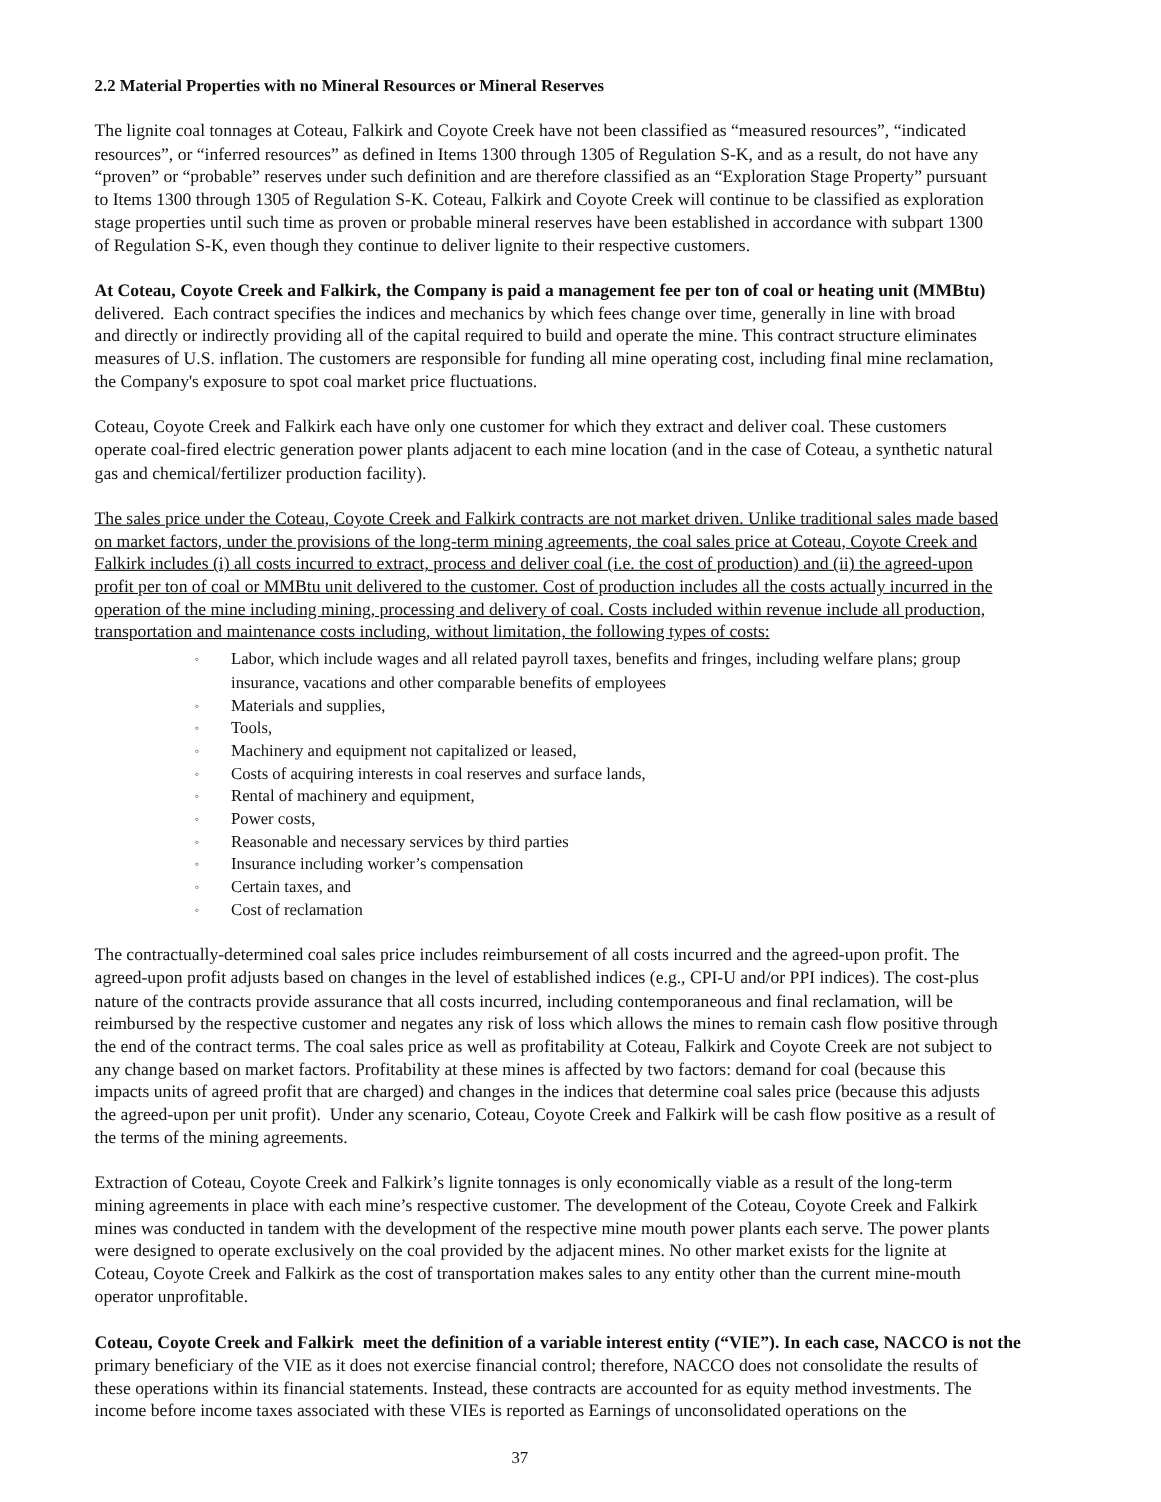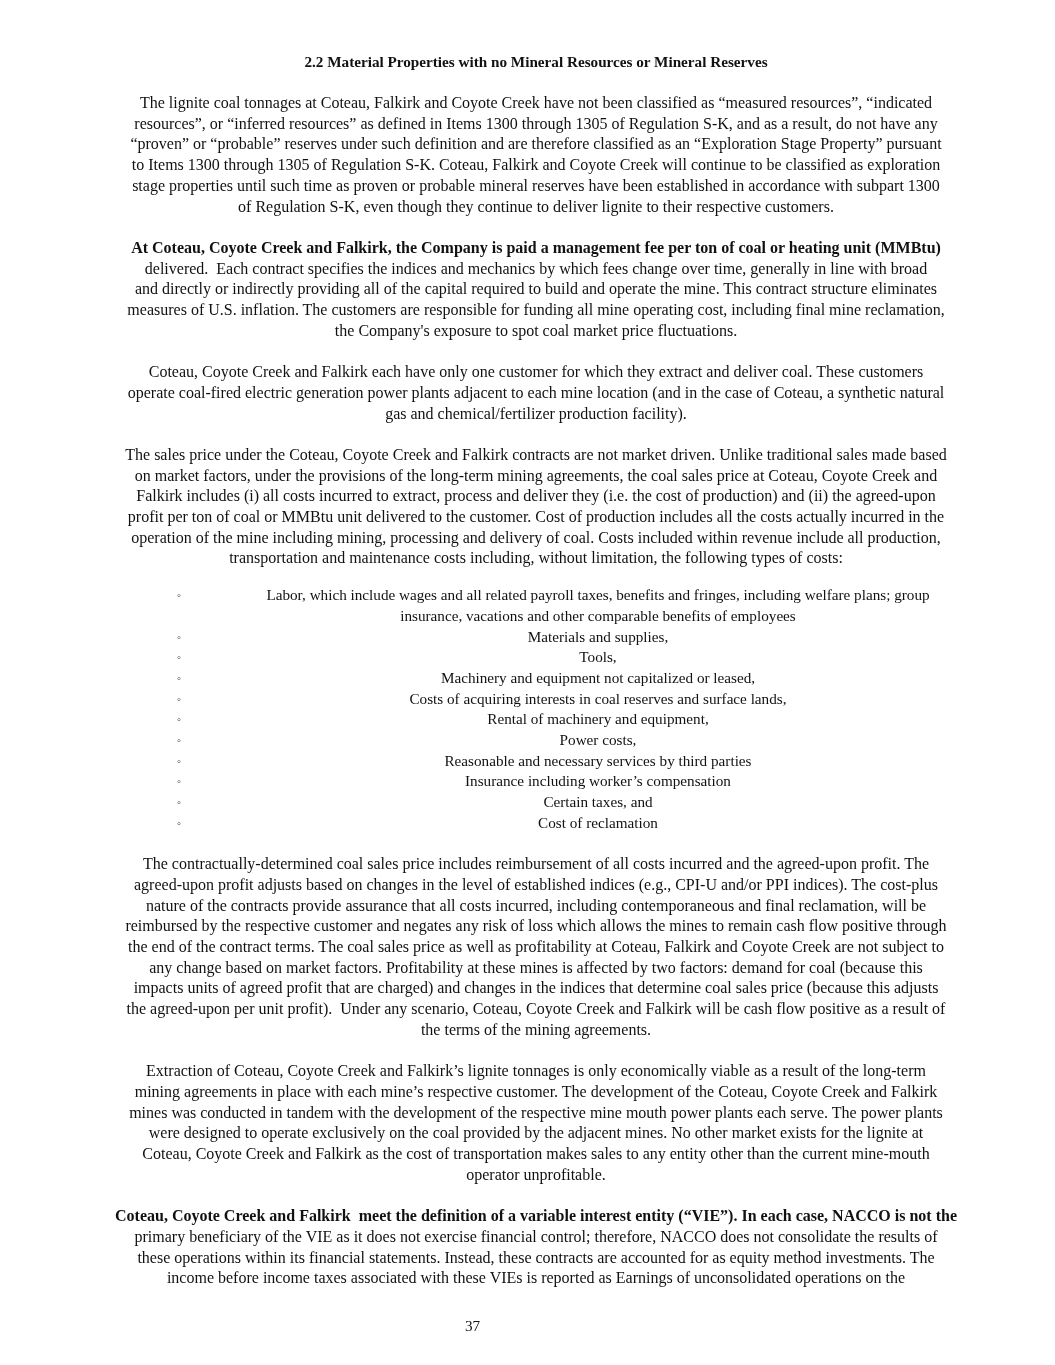--- a/index.html
+++ b/index.html
@@ -11,42 +11,42 @@
       width: 1055px;
       height: 1365px;
       position: relative;
       overflow: hidden;
       font-family: "Liberation Serif", "DejaVu Serif", serif;
       color: #111111;
     }
     .page {
       position: absolute;
       left: 86px;
-      top: 52px;
+      top: 69px;
       width: 900px;
-      text-align: center;
     }
     .heading {
       font-weight: bold;
       font-size: 15.2px;
       line-height: 20px;
       margin: 0 0 21px 0;
       white-space: nowrap;
     }
     .para {
       font-size: 16px;
       line-height: 20.7px;
       margin: 0 0 20.7px 0;
     }
     .line {
       display: block;
       white-space: nowrap;
     }
     .para.no-gap {
-      margin-bottom: 16px;
+      margin-bottom: 4px;
+      text-decoration: underline;
     }
     .bullets {
       list-style: none;
       margin: 0 0 20.7px 0;
       padding: 0;
       font-size: 15.2px;
       line-height: 20.7px;
     }
     .bullet-item {
       position: relative;
@@ -96,21 +96,21 @@
 
   <p class="para">
     <span class="line">Coteau, Coyote Creek and Falkirk each have only one customer for which they extract and deliver coal. These customers</span>
     <span class="line">operate coal-fired electric generation power plants adjacent to each mine location (and in the case of Coteau, a synthetic natural</span>
     <span class="line">gas and chemical/fertilizer production facility).</span>
   </p>
 
   <p class="para no-gap">
     <span class="line">The sales price under the Coteau, Coyote Creek and Falkirk contracts are not market driven. Unlike traditional sales made based</span>
     <span class="line">on market factors, under the provisions of the long-term mining agreements, the coal sales price at Coteau, Coyote Creek and</span>
-    <span class="line">Falkirk includes (i) all costs incurred to extract, process and deliver they (i.e. the cost of production) and (ii) the agreed-upon</span>
+    <span class="line">Falkirk includes (i) all costs incurred to extract, process and deliver coal (i.e. the cost of production) and (ii) the agreed-upon</span>
     <span class="line">profit per ton of coal or MMBtu unit delivered to the customer. Cost of production includes all the costs actually incurred in the</span>
     <span class="line">operation of the mine including mining, processing and delivery of coal. Costs included within revenue include all production,</span>
     <span class="line">transportation and maintenance costs including, without limitation, the following types of costs:</span>
   </p>
 
   <ul class="bullets">
     <li class="bullet-item">
       <span class="bullet-icon">◦</span>
       <span class="line">Labor, which include wages and all related payroll taxes, benefits and fringes, including welfare plans; group</span>
       <span class="line">insurance, vacations and other comparable benefits of employees</span>

